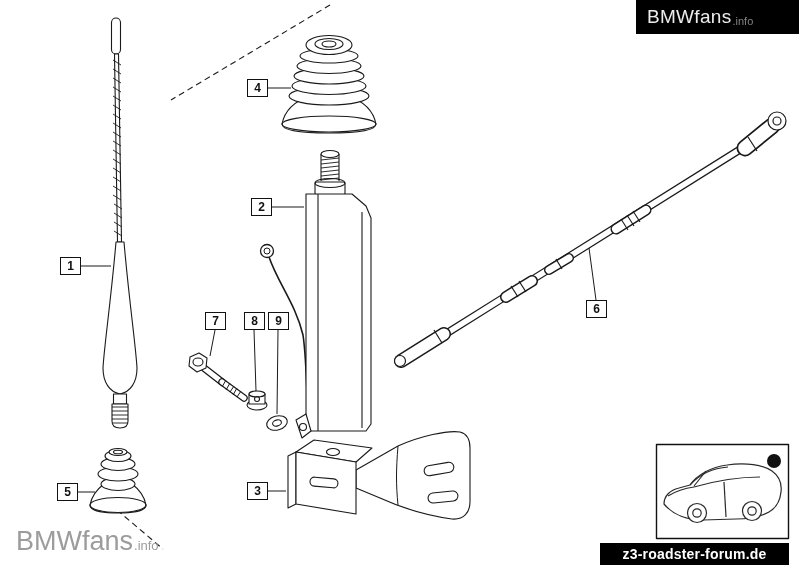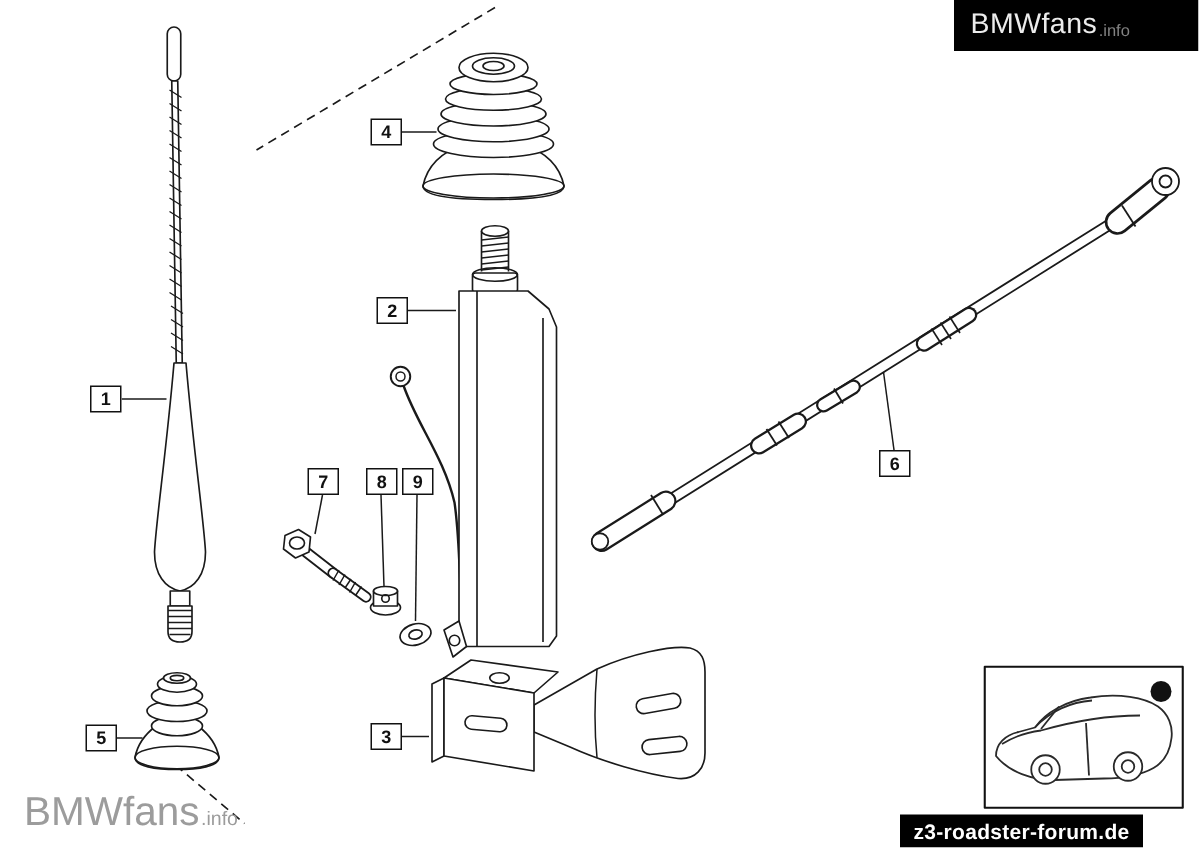--- a/index.html
+++ b/index.html
@@ -11,21 +11,21 @@
   .callout { position:absolute; width:21px; height:18px; border:1.4px solid #111;
              background:#fff; display:flex; align-items:center; justify-content:center;
              font-weight:bold; font-size:12px; color:#111; cursor:pointer; z-index:5; }
 
   .logo-bar { position:absolute; left:636px; top:0; width:163px; height:34px;
               background:#000; display:flex; align-items:center; padding-left:11px;
               cursor:pointer; z-index:6; }
   .logo-brand { color:#ececec; font-size:19px; letter-spacing:.3px; }
   .logo-suffix { color:#828282; font-size:11px; margin-left:1px; margin-top:7px; }
 
-  .forum-bar { position:absolute; left:600px; top:543px; width:162px; height:22px;
+  .forum-bar { position:absolute; left:600px; top:543px; width:189px; height:22px;
                background:#000; display:flex; align-items:center; justify-content:center;
                cursor:pointer; z-index:6;text-align:center; }
   .forum-text { color:#fff; font-weight:bold; font-size:14px; letter-spacing:.2px; }
 
   .wm { position:absolute; left:16px; top:526px; display:flex; align-items:baseline;
         color:#9c9c9c; z-index:4; }
   .wm-brand { font-size:27px; }
   .wm-suffix { font-size:13px; margin-left:1px; }
 </style>
 </head>

